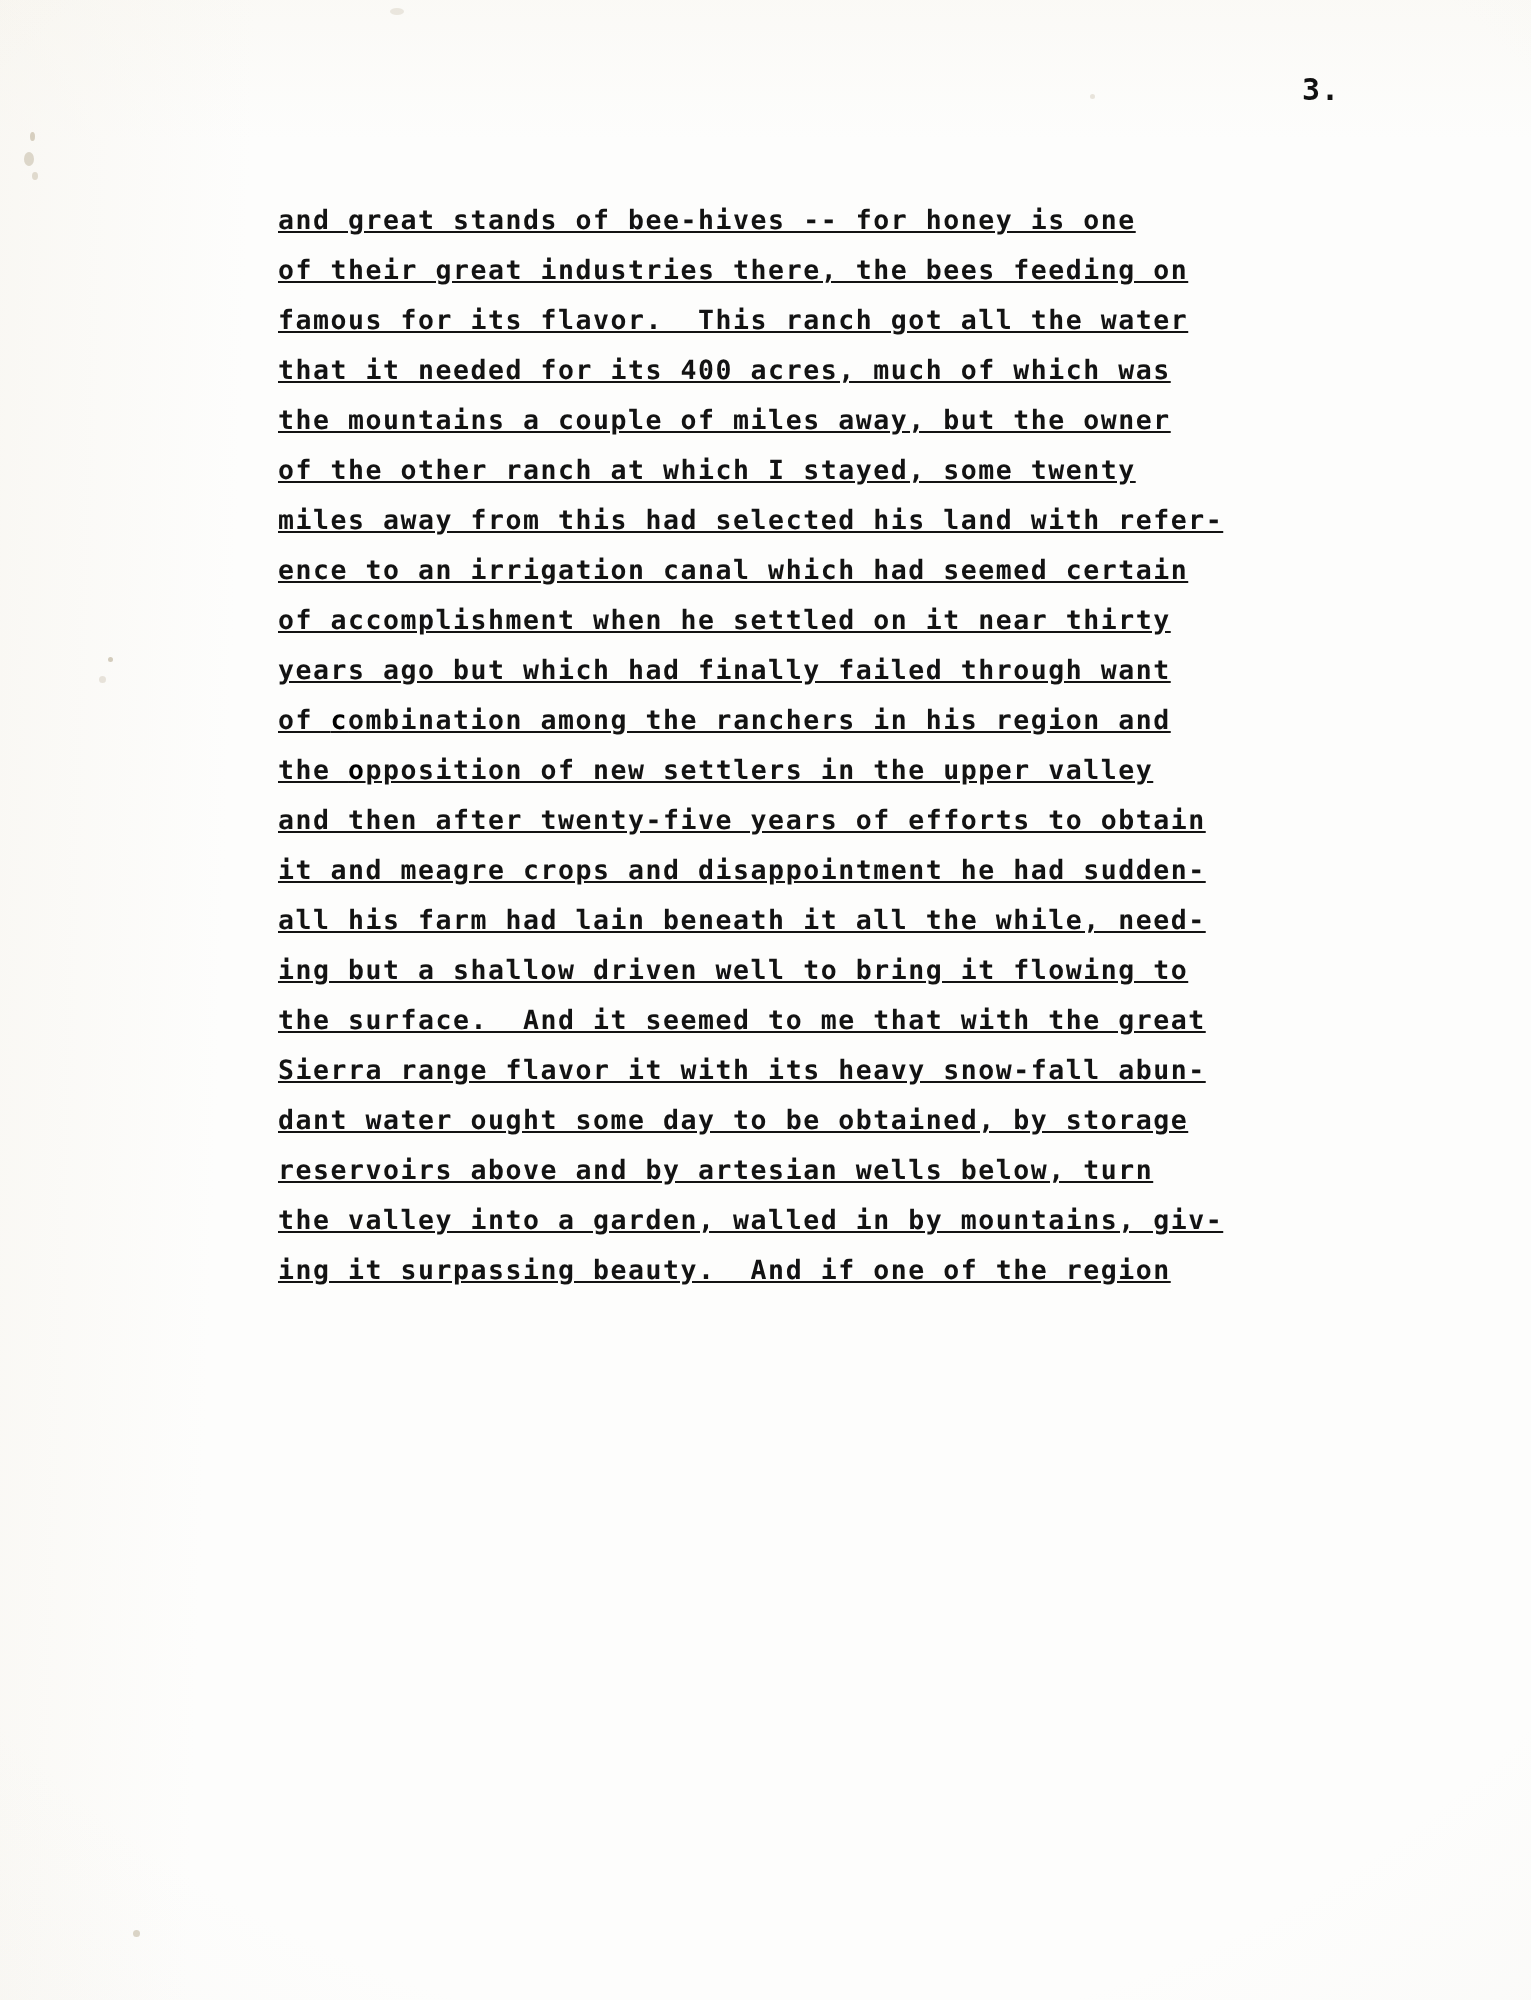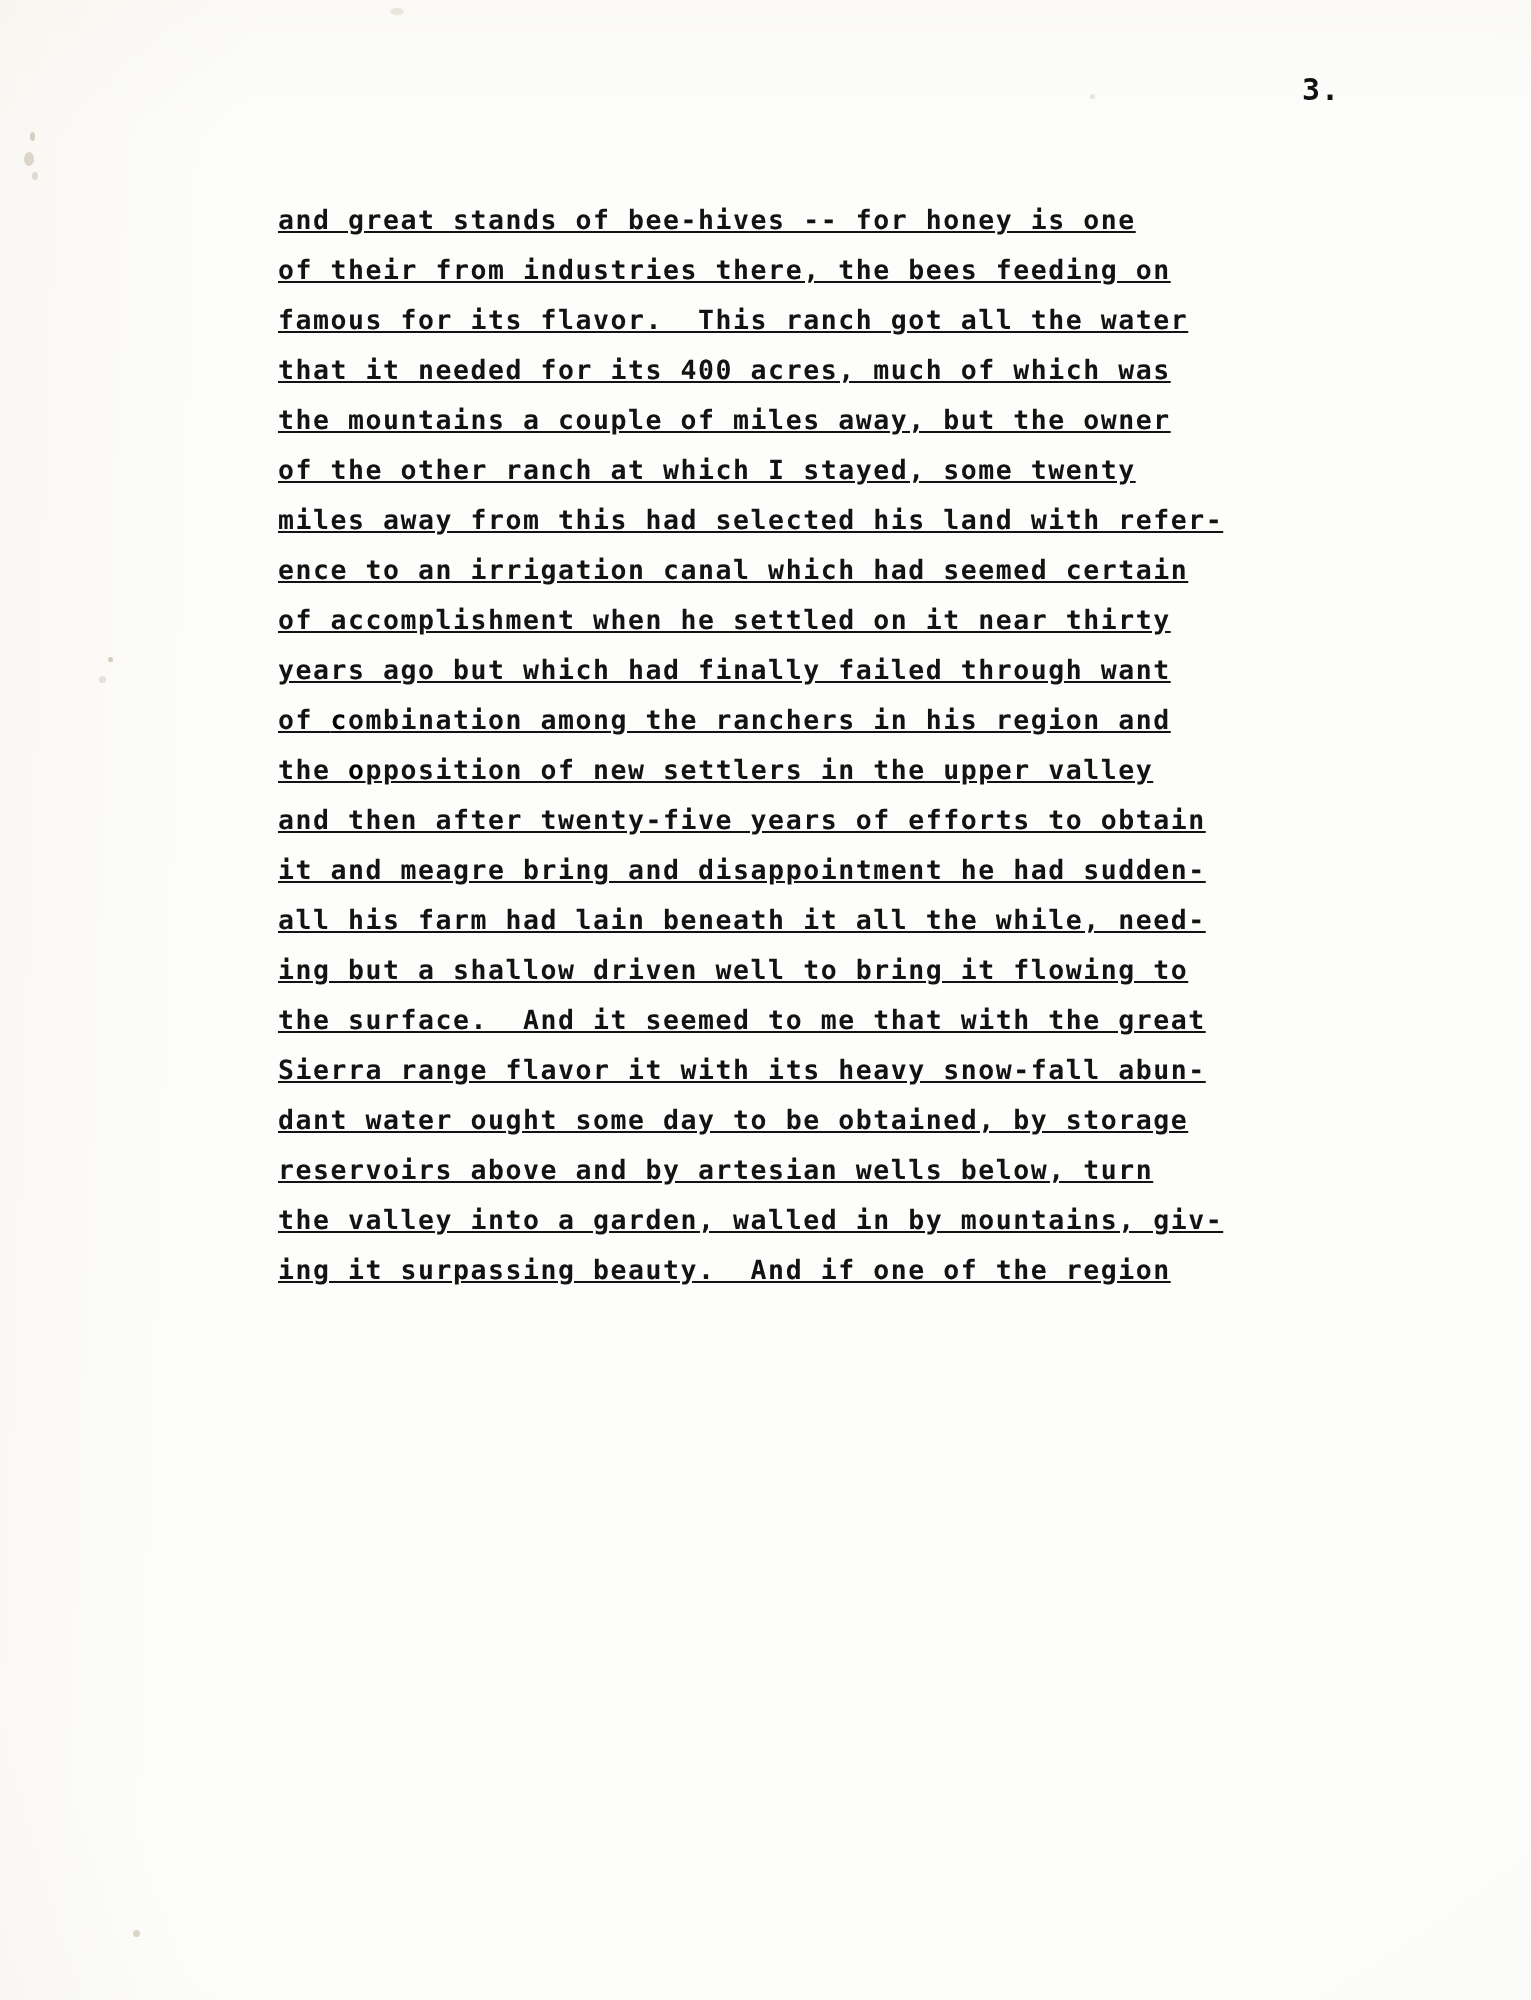--- a/index.html
+++ b/index.html
@@ -79,33 +79,33 @@
   <div class="speck" style="left:108px; top:657px; width:5px; height:5px; opacity:0.6;"></div>
   <div class="speck" style="left:99px; top:676px; width:7px; height:7px; opacity:0.3;"></div>
   <div class="speck" style="left:390px; top:8px; width:14px; height:7px; opacity:0.25;"></div>
   <div class="speck" style="left:1090px; top:94px; width:5px; height:5px; opacity:0.3;"></div>
   <div class="speck" style="left:133px; top:1930px; width:7px; height:7px; opacity:0.5;"></div>
 
   <div id="page-number">3.</div>
 
   <div id="body-text">
       <div class="text-line">and great stands of bee-hives -- for honey is one</div>
-      <div class="text-line">of their from industries there, the bees feeding on</div>
+      <div class="text-line">of their great industries there, the bees feeding on</div>
       <div class="text-line">famous for its flavor.  This ranch got all the water</div>
       <div class="text-line">that it needed for its 400 acres, much of which was</div>
       <div class="text-line">the mountains a couple of miles away, but the owner</div>
       <div class="text-line">of the other ranch at which I stayed, some twenty</div>
       <div class="text-line">miles away from this had selected his land with refer-</div>
       <div class="text-line">ence to an irrigation canal which had seemed certain</div>
       <div class="text-line">of accomplishment when he settled on it near thirty</div>
       <div class="text-line">years ago but which had finally failed through want</div>
       <div class="text-line">of <span class="overstruck">c</span>ombination among the ranchers in his region and</div>
       <div class="text-line">the <span class="overstruck">o</span>pposition of new settlers in the upper valley</div>
       <div class="text-line">and then after twenty-five years of efforts to obtain</div>
-      <div class="text-line">it and meagre bring and disappointment he had sudden-</div>
+      <div class="text-line">it and meagre crops and disappointment he had sudden-</div>
       <div class="text-line">all his farm had lain beneath it all the while, need-</div>
       <div class="text-line">ing but a shallow driven well to bring it flowing to</div>
       <div class="text-line">the surface.  And it seemed to me that with the great</div>
       <div class="text-line">Sierra range flavor it with its heavy snow-fall abun-</div>
       <div class="text-line">dant water ought some day to be obtained, by storage</div>
       <div class="text-line">reservoirs above and by artesian wells below, turn</div>
       <div class="text-line">the valley into a garden, walled in by mountains, giv-</div>
       <div class="text-line">ing it surpassing beauty.  And if one of the region</div>
     </div>
 

